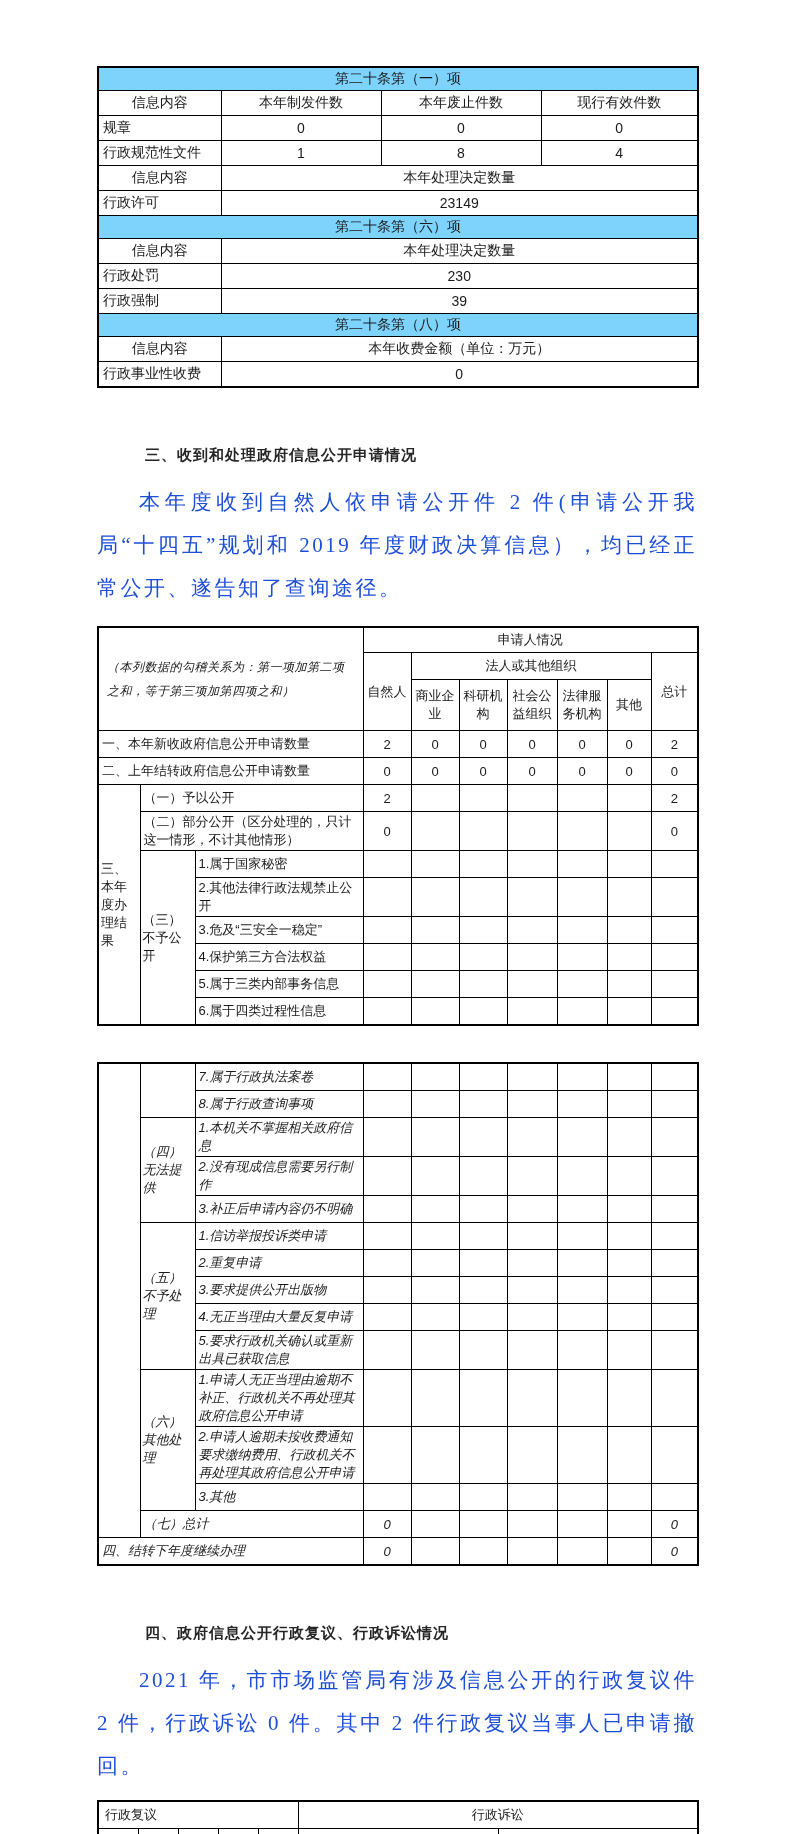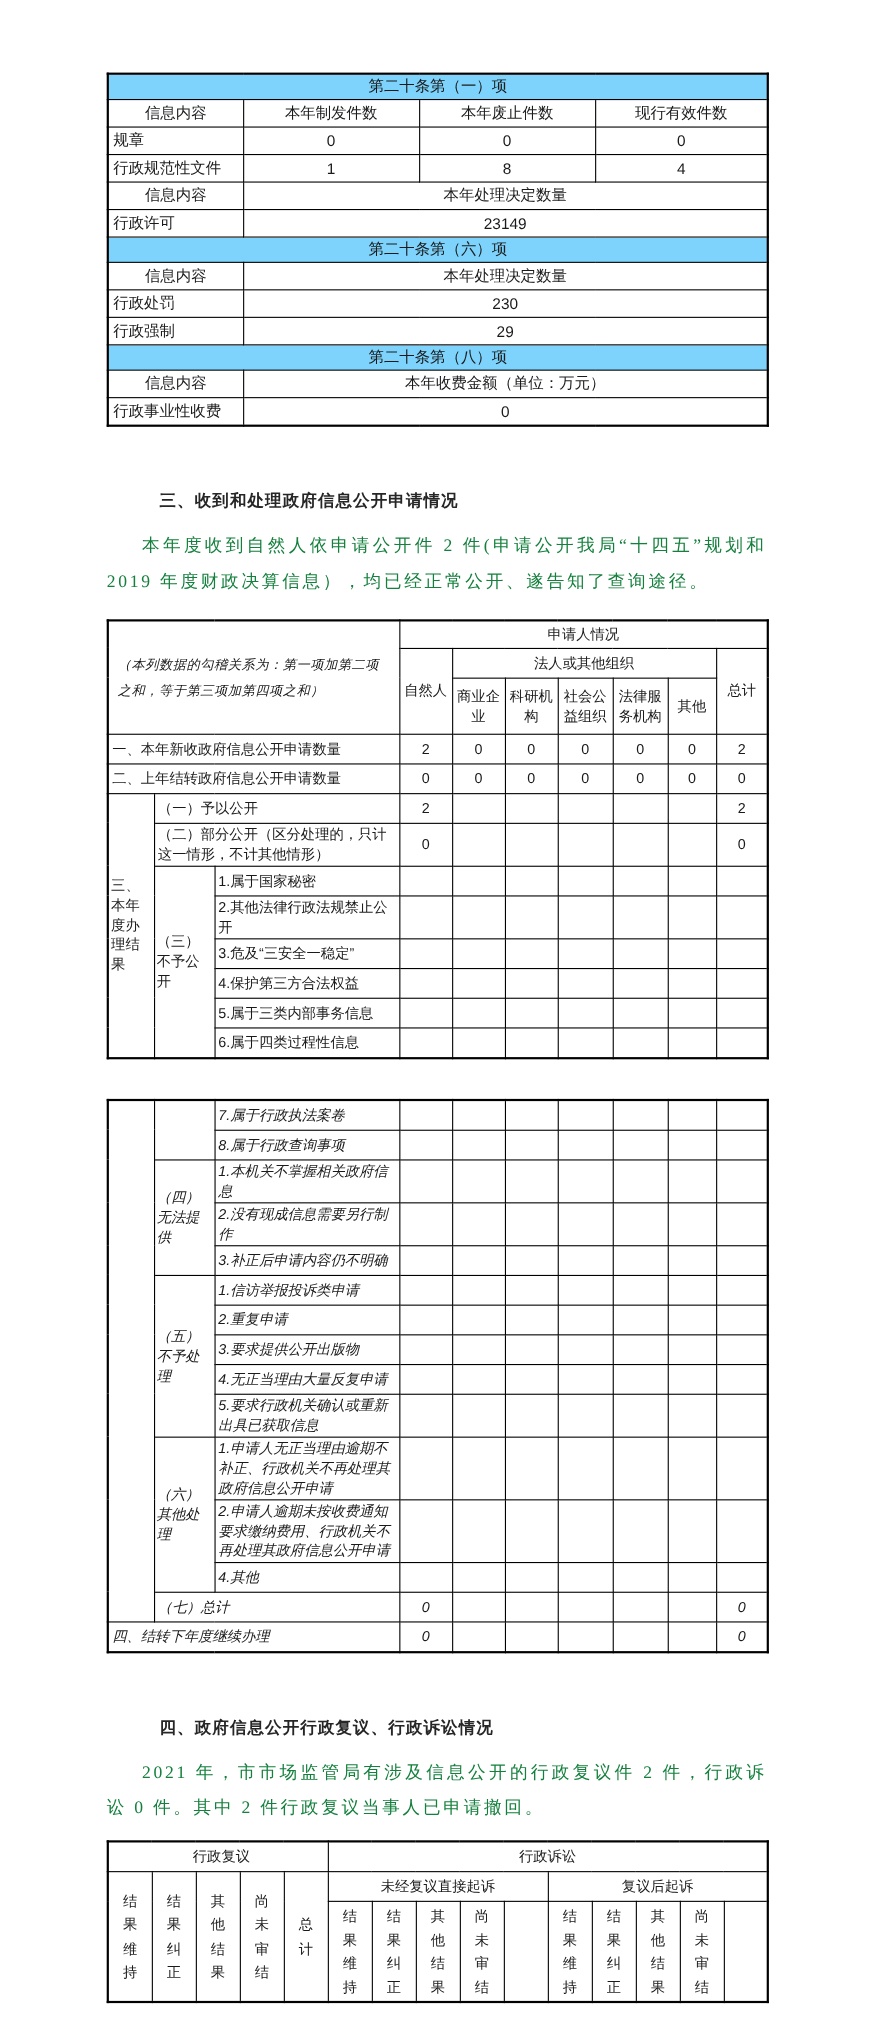--- a/index.html
+++ b/index.html
@@ -16,39 +16,39 @@
 
   
   .a20 td { font-size:14px; height:22px; text-align:center; padding:1px 3px; }
   .a20 .sec { background:#7dd3fc; height:20px; font-size:14px; }
   .a20 .lbl { text-align:left; padding-left:4px; }
 
   
   .sec-heading { font-weight:bold; font-size:15px; color:#262626; margin:58px 0 0 0; padding-left:48px; letter-spacing:1px; }
   .para {
     font-family:"Liberation Serif","DejaVu Serif",serif;
-    font-size:16px; line-height:2.05; letter-spacing:2.5px;
-    text-align:justify; text-indent:2em; margin:16px 0 0 0; color:#15803d;
+    font-size:21px; line-height:2.05; letter-spacing:2.5px;
+    text-align:justify; text-indent:2em; margin:16px 0 0 0; color:#1d4ed8;
   }
 
   
   .app-table { margin-top:16px; font-size:13px; }
   .app-table td { padding:1px 3px; height:24px; vertical-align:middle; text-align:center; word-break:break-all; }
   .app-table .note { font-style:italic; font-size:12px; text-align:left; line-height:2; letter-spacing:0.5px; padding:4px 8px; }
   .app-table .hc { text-align:center; }
   .app-table .lbl { text-align:left; padding-left:3px; }
   .app-table .acol, .app-table .bcol { text-align:left; padding-left:2px; }
   .app-table.part2 { margin-top:36px;font-style:italic; }
   .app-table .hrow1 td { height:22px; }
   .app-table .hrow3 td { height:48px; }
 
   
   .lit-table { margin-top:12px; font-size:13px; }
   .lit-table td { text-align:center; vertical-align:middle; padding:2px 0; }
-  .lit-table .left { text-align:center; padding-left:6px; }
+  .lit-table .left { text-align:left; padding-left:6px; }
   .lit-table .lh { height:22px; }
   .vt { display:inline-block; width:1.15em; word-break:break-all; line-height:1.65; text-align:center; }
 </style>
 </head>
 <body>
 
 <div class="page">
   <div class="content">
 
     <table class="a20 bordered">
@@ -94,21 +94,21 @@
       <tr>
         <td>信息内容</td>
         <td colspan="3">本年处理决定数量</td>
       </tr>
       <tr>
         <td class="lbl">行政处罚</td>
         <td colspan="3">230</td>
       </tr>
       <tr>
         <td class="lbl">行政强制</td>
-        <td colspan="3">29</td>
+        <td colspan="3">39</td>
       </tr>
       <tr>
         <td colspan="4" class="sec">第二十条第（八）项</td>
       </tr>
       <tr>
         <td>信息内容</td>
         <td colspan="3">本年收费金额（单位：万元）</td>
       </tr>
       <tr>
         <td class="lbl">行政事业性收费</td>
@@ -388,21 +388,21 @@
         <td class="lbl">2.申请人逾期未按收费通知要求缴纳费用、行政机关不再处理其政府信息公开申请</td>
         <td></td>
             <td></td>
             <td></td>
             <td></td>
             <td></td>
             <td></td>
             <td></td>
       </tr>
       <tr>
-        <td class="lbl">4.其他</td>
+        <td class="lbl">3.其他</td>
         <td></td>
             <td></td>
             <td></td>
             <td></td>
             <td></td>
             <td></td>
             <td></td>
       </tr>
       <tr>
         <td colspan="2" class="lbl">（七）总计</td>

